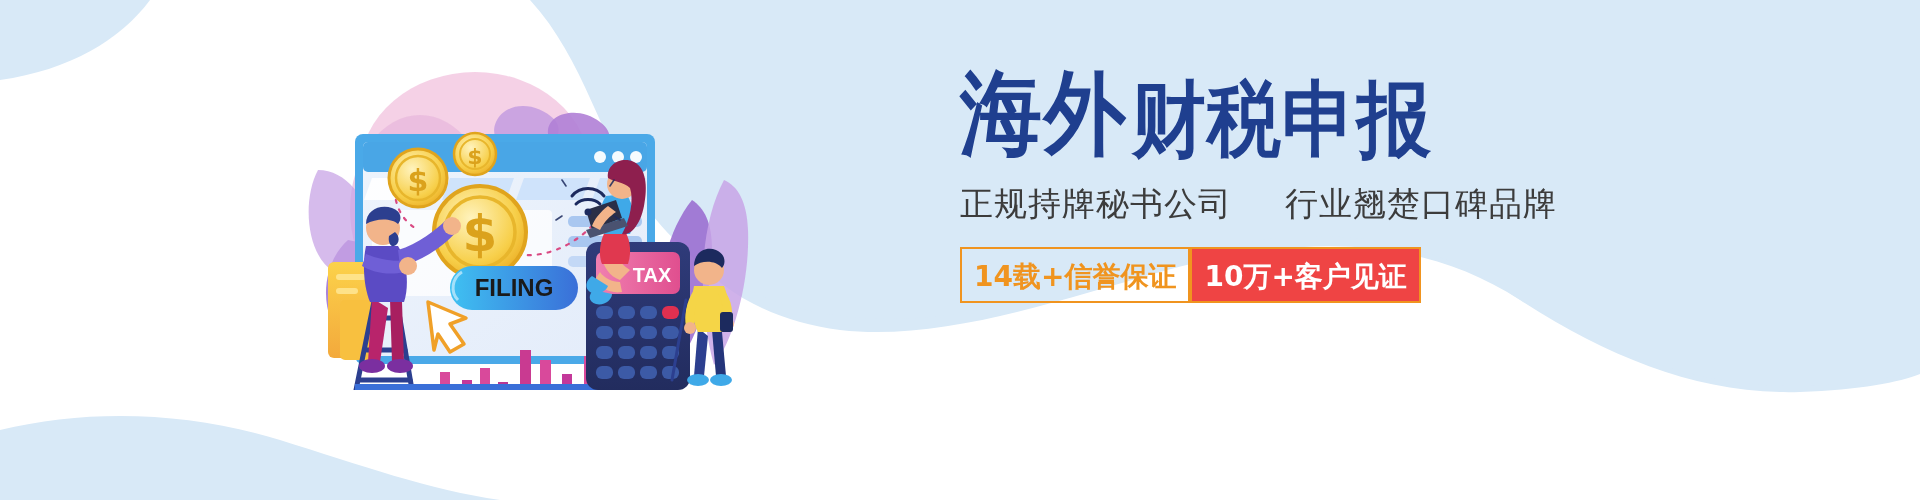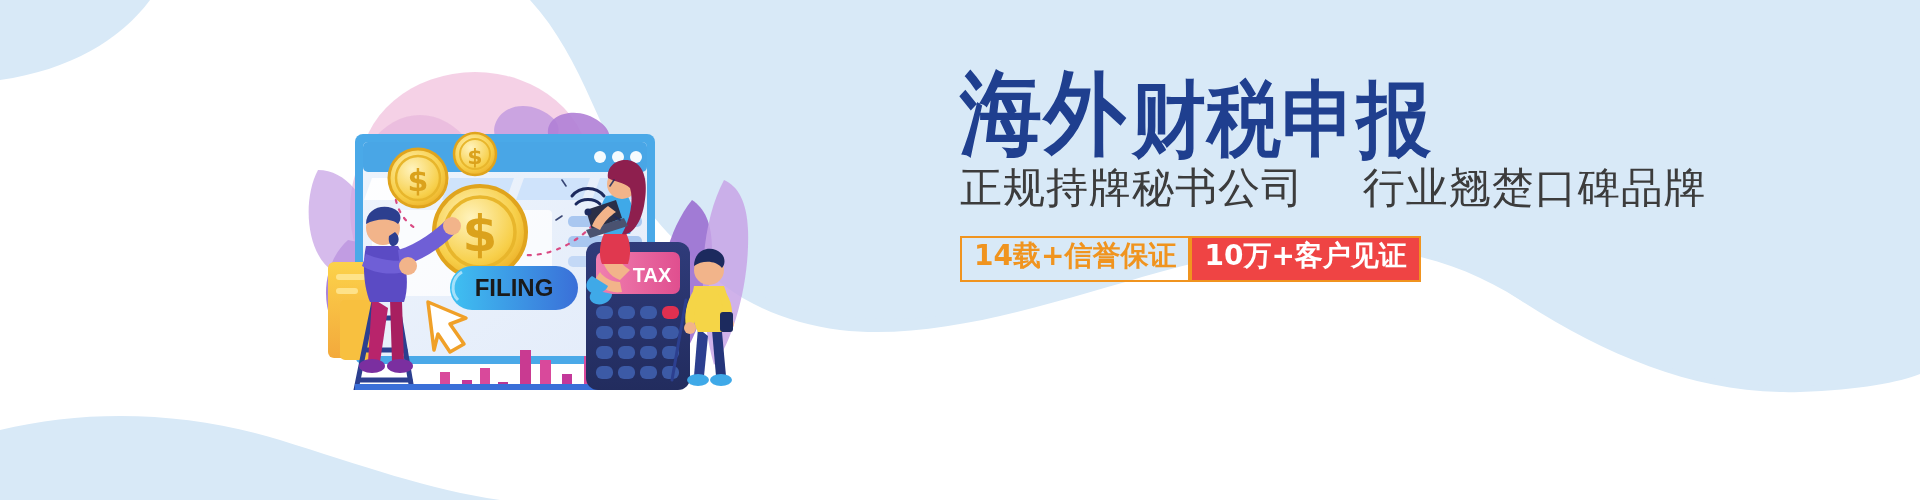--- a/index.html
+++ b/index.html
@@ -33,29 +33,30 @@
     transform:scaleY(1.12);transform-origin:bottom left;
   }
   .headline .part-b{
     font-size:74px;font-weight:bold;color:#1f3f8f;
     letter-spacing:1px;margin-left:4px;
     font-family:"DejaVu Sans","Liberation Sans",sans-serif;
     transform:scaleY(1.12);transform-origin:bottom left;
   }
 
   .subtitle{
-    font-size:42px;color:#3c3c3c;letter-spacing:1px;white-space:nowrap;
+    margin-top:22px;
+    font-size:33px;color:#3c3c3c;letter-spacing:1px;white-space:nowrap;
     font-family:"DejaVu Sans","Liberation Sans",sans-serif;
   }
   .subtitle .gap{display:inline-block;width:30px;}
 
   .badges{margin-top:20px;display:flex;align-items:stretch;white-space:nowrap;}
   .badge{
     font-size:28px;font-weight:bold;letter-spacing:0px;
-    padding:2px 12px 8px 12px;line-height:1.15;
+    padding:12px 12px 8px 12px;line-height:1.15;
     font-family:"DejaVu Sans","Liberation Sans",sans-serif;
     display:flex;align-items:center;
   }
   .badge-outline{
     border:2px solid #f0941f;color:#f0941f;background:transparent;
   }
   .badge-solid{
     background:#ef4444;color:#ffffff;border:2px solid #f0941f;
   }
 </style>

